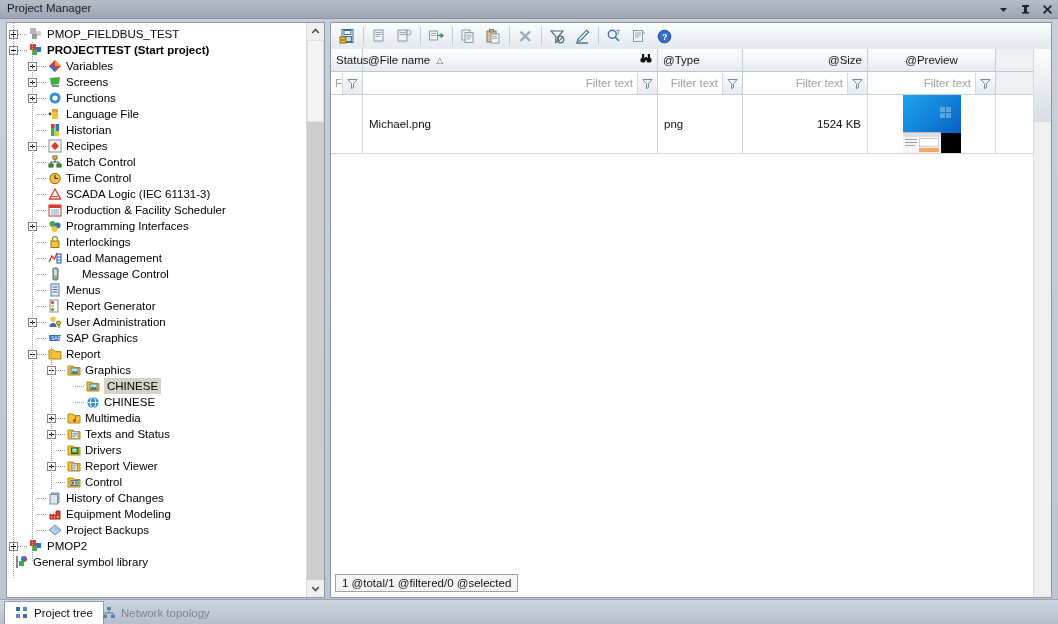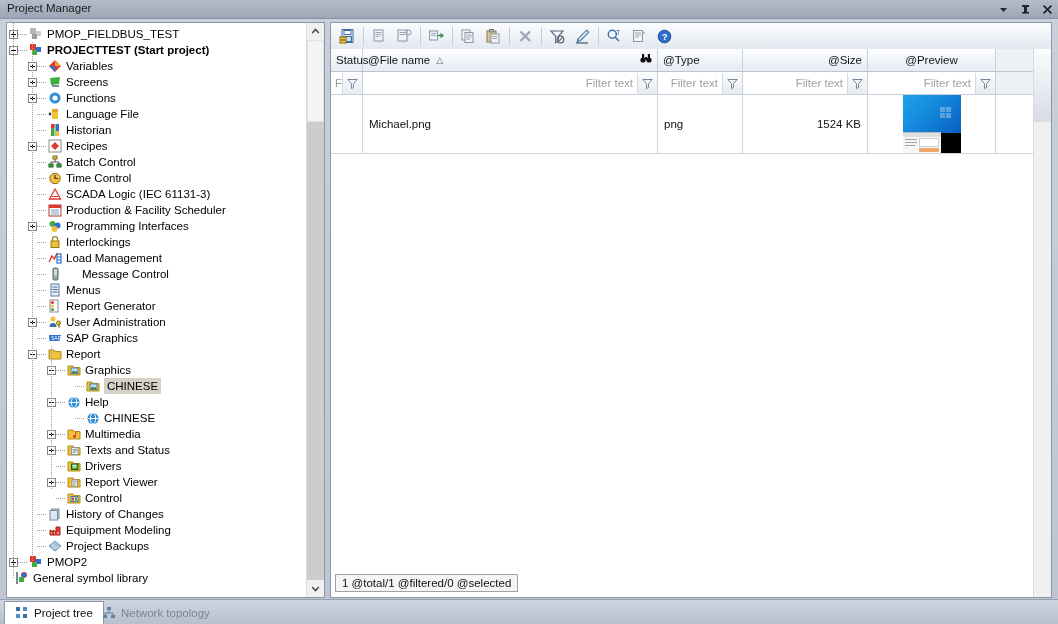--- a/index.html
+++ b/index.html
@@ -364,30 +364,20 @@
             <span class="lbl" style="left: 78px;">Graphics</span>
           </div>
           <div class="row">
             <div class="dotline h" style="left: 68px; top: 8px; width: 9px;"></div>
             <div class="ico" style="left: 79px;"><svg width="14" height="14" viewBox="0 0 14 14">
                 <path d="M1 3 h5 l1.2 1.6 h5.8 v7.4 h-12 z" fill="#f2c23a" stroke="#b08a10"></path>
                 <rect x="4" y="5" width="7" height="5.5" fill="#cfe4f5" stroke="#4a7aa8"></rect>
                 <path d="M4.5 10 L6.5 7 L8 9 L9.5 7.6 L10.5 10 Z" fill="#3a8a4a"></path>
               </svg></div>
             <span class="lbl sel" style="left: 97px;">CHINESE</span>
-          </div>
-          <div class="row">
-            <div class="dotline h" style="left: 49px; top: 8px; width: 9px;"></div>
-            <div class="exp" style="left: 40px;"></div>
-            <div class="ico" style="left: 60px;"><svg width="14" height="14" viewBox="0 0 14 14">
-                <circle cx="7" cy="7.5" r="5.5" fill="#2f8fd8"></circle>
-                <path d="M2 7.5 h10" stroke="#fff" stroke-width="1"></path>
-                <ellipse cx="7" cy="7.5" rx="2.6" ry="5.5" fill="none" stroke="#fff"></ellipse>
-              </svg></div>
-            <span class="lbl" style="left: 78px;">Help</span>
           </div>
           <div class="row">
             <div class="dotline h" style="left: 68px; top: 8px; width: 9px;"></div>
             <div class="ico" style="left: 79px;"><svg width="14" height="14" viewBox="0 0 14 14">
                 <circle cx="7" cy="7.5" r="5.5" fill="#2f8fd8"></circle>
                 <path d="M2 7.5 h10" stroke="#fff" stroke-width="1"></path>
                 <ellipse cx="7" cy="7.5" rx="2.6" ry="5.5" fill="none" stroke="#fff"></ellipse>
               </svg></div>
             <span class="lbl" style="left: 97px;">CHINESE</span>
           </div>

